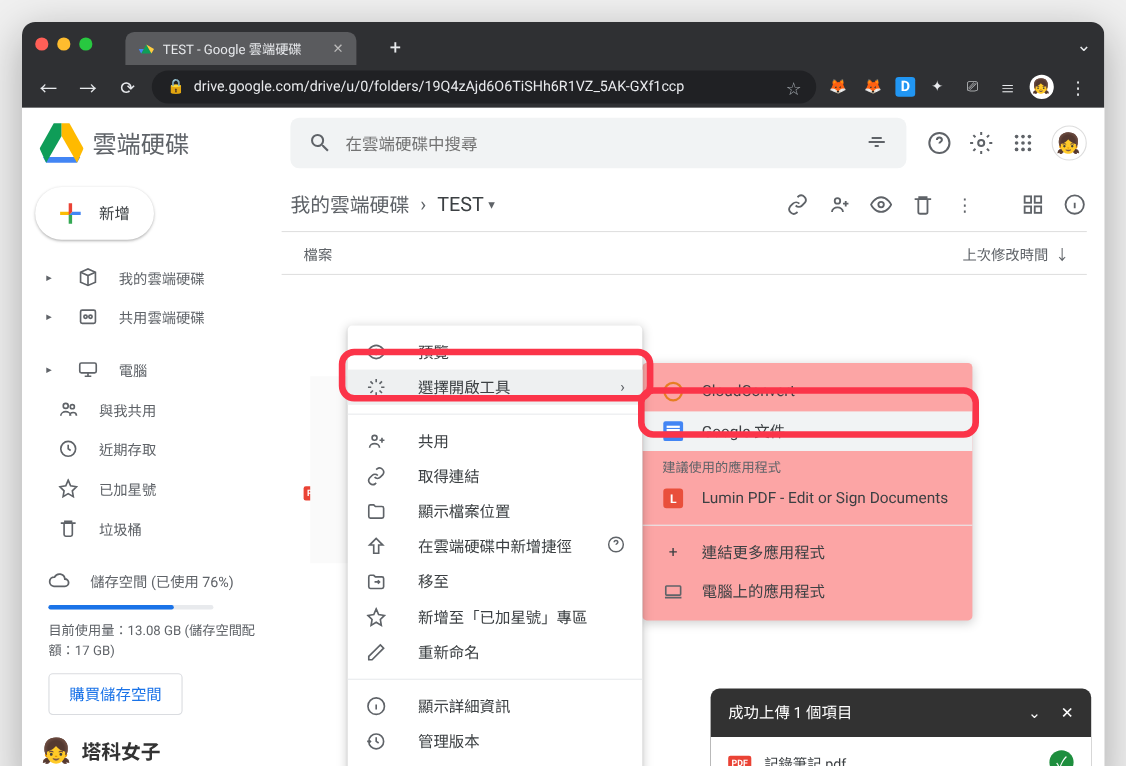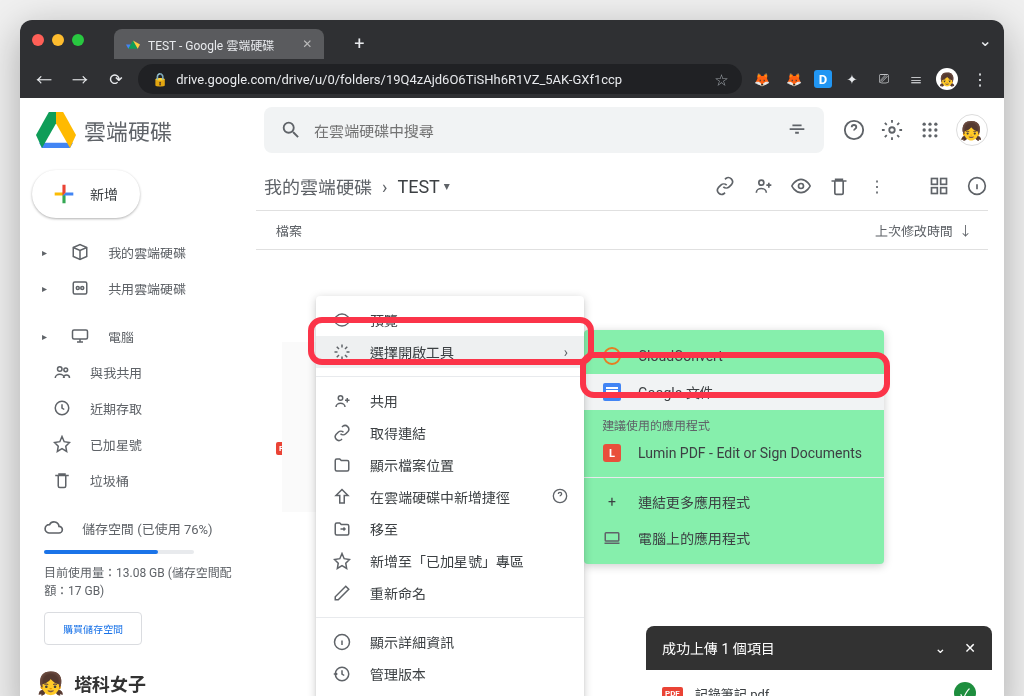--- a/index.html
+++ b/index.html
@@ -39,47 +39,47 @@
 .nav-item { height: 36px; display: flex; align-items: center; padding: 0 10px 0 22px; font-size: 13px; color: #5f6368; gap: 18px; cursor: pointer; border-radius: 0 18px 18px 0; margin-right: 14px; }
 .nav-item .chev { width: 10px; color: #5f6368; font-size: 10px; }
 .nav-item.no-chev { padding-left: 32px; }
 .nav-ico2 { width: 20px; height: 20px; display: flex; align-items: center; justify-content: center; color: #5f6368; }
 .sep { height: 12px; }
 .storage { padding: 8px 24px 0 24px; }
 .storage-top { display: flex; align-items: center; gap: 18px; font-size: 13px; color: #5f6368; margin-bottom: 12px; }
 .storage-bar { width: 150px; height: 4px; background: #e8eaed; border-radius: 2px; margin-bottom: 10px; }
 .storage-fill { width: 76%; height: 100%; background: #1a73e8; border-radius: 2px; }
 .storage-txt { font-size: 12px; color: #5f6368; line-height: 1.5; margin-bottom: 12px; }
-.buy-btn { border: 1px solid #dadce0; color: #1a73e8; font-size: 10px; padding: 8px 18px; border-radius: 4px; background: #fff; cursor: pointer; }
+.buy-btn { border: 1px solid #dadce0; color: #1a73e8; font-size: 14px; padding: 8px 18px; border-radius: 4px; background: #fff; cursor: pointer; }
 .brand { position: absolute; bottom: 16px; left: 14px; display: flex; align-items: center; gap: 6px; font-size: 18px; font-weight: 700; color: #333; }
 .brand-ico { width: 34px; height: 34px; background: #fff; border-radius: 50%; display: flex; align-items: center; justify-content: center; font-size: 22px; }
 .panel { flex: 1; display: flex; flex-direction: column; padding: 0 16px 0 0; position: relative; }
 .breadcrumb-row { height: 48px; display: flex; align-items: center; padding: 0 0 0 8px; }
 .bc { font-size: 18px; color: #5f6368; display: flex; align-items: center; gap: 10px; }
 .bc-sep { color: #5f6368; }
 .bc-current { color: #3c4043; display: flex; align-items: center; gap: 4px; }
 .bc-actions { margin-left: auto; display: flex; align-items: center; gap: 16px; }
 .bc-actions .ico { color: #5f6368; cursor: pointer; width: 22px; height: 22px; display: flex; align-items: center; justify-content: center; }
 .view-icons { display: flex; align-items: center; gap: 16px; margin-left: 24px; }
 .list-head { height: 40px; display: flex; align-items: center; padding: 0 16px 0 20px; border-top: 1px solid #e0e0e0; border-bottom: 1px solid #e0e0e0; font-size: 13px; color: #5f6368; }
 .list-head .col2 { margin-left: auto; display: flex; align-items: center; gap: 6px; }
 .files-area { padding: 16px 0 0 20px; }
 .file-thumb { width: 48px; }
 .pdf-badge { background: #ea4335; color: #fff; font-size: 8px; font-weight: 700; padding: 2px 3px; border-radius: 2px; display: inline-block; }
 .context-menu { position: absolute; left: 296px; top: 198px; width: 268px; background: #fff; border-radius: 4px; box-shadow: 0 2px 10px rgba(0,0,0,0.2), 0 2px 2px rgba(0,0,0,0.1); padding: 8px 0; z-index: 100; }
-.cm-item { height: 32px; display: flex; align-items: center; padding: 0 16px; font-size: 14px; color: #3c4043; gap: 18px; cursor: pointer; }
+.cm-item { height: 32px; display: flex; align-items: center; padding: 0 16px; font-size: 14px; color: #3c4043; gap: 28px; cursor: pointer; }
 .cm-item.hl { background: #eef0f1; }
 .cm-ico { width: 20px; height: 20px; display: flex; align-items: center; justify-content: center; color: #5f6368; }
 .cm-chev { margin-left: auto; color: #5f6368; font-size: 14px; }
 .cm-help { margin-left: auto; color: #5f6368; }
 .cm-sep { height: 1px; background: #e8eaed; margin: 8px 0; }
 .red-box { position: absolute; border: 6px solid #fb3449; border-radius: 14px; pointer-events: none; z-index: 200; }
 .red1 { left: 288px; top: 219px; width: 286px; height: 48px; }
 .red2 { left: 560px; top: 254px; width: 310px; height: 46px; }
-.submenu { position: absolute; left: 564px; top: 232px; width: 300px; background: #86efac; border-radius: 4px; box-shadow: 0 2px 10px rgba(0,0,0,0.2); padding: 8px 0; z-index: 90; }
+.submenu { position: absolute; left: 564px; top: 232px; width: 300px; background: #fca5a5; border-radius: 4px; box-shadow: 0 2px 10px rgba(0,0,0,0.2); padding: 8px 0; z-index: 90; }
 .sm-item { height: 36px; display: flex; align-items: center; padding: 0 18px; font-size: 14px; color: #3c4043; gap: 16px; cursor: pointer; }
 .sm-item.hl { background: #f1f3f4; }
 .sm-ico { width: 20px; height: 20px; display: flex; align-items: center; justify-content: center; }
 .sm-label { font-size: 12px; color: #5f6368; padding: 6px 18px 2px; }
 .sm-sep { height: 1px; background: #e8eaed; margin: 6px 0; }
 .toast { position: absolute; right: 12px; bottom: 0; width: 346px; background: #323232; color: #fff; border-radius: 8px 8px 0 0; overflow: hidden; z-index: 50; }
 .toast-head { height: 44px; display: flex; align-items: center; padding: 0 16px; font-size: 14px; border-radius: 15px; }
 .toast-head .tico { margin-left: auto; display: flex; gap: 18px; }
 .toast-body { background: #fff; color: #3c4043; height: 46px; display: flex; align-items: center; padding: 0 16px; gap: 12px; font-size: 13px; }
 .check { width: 22px; height: 22px; border-radius: 50%; background: #1e8e3e; color: #fff; display: flex; align-items: center; justify-content: center; margin-left: auto; font-size: 14px; }

